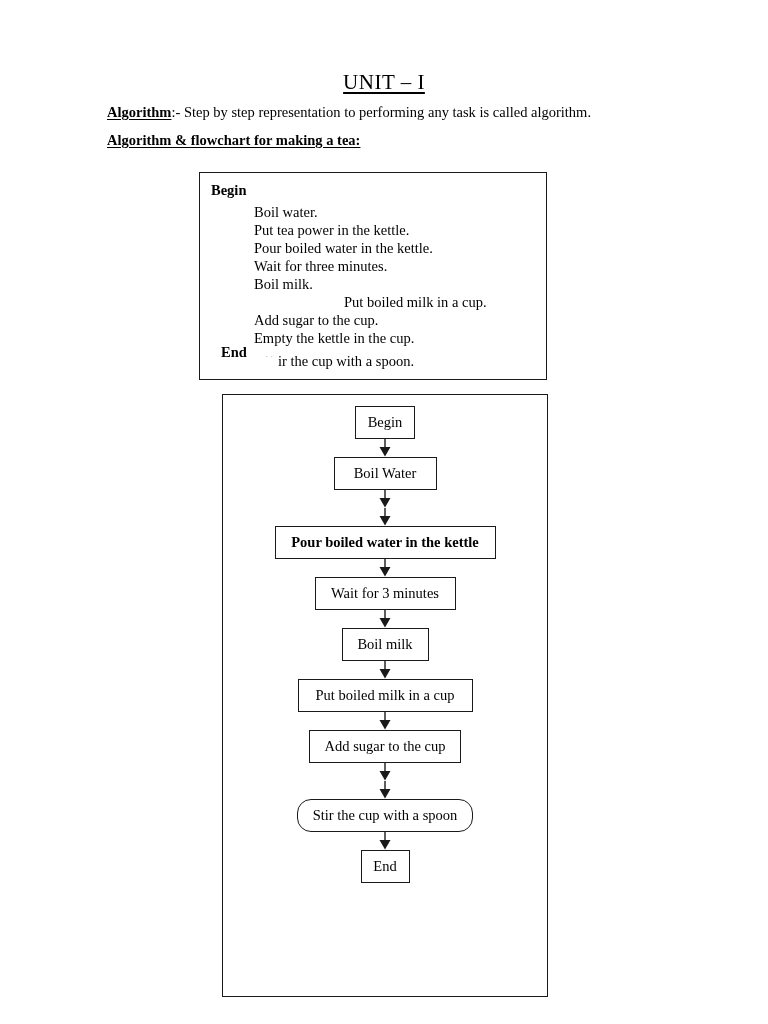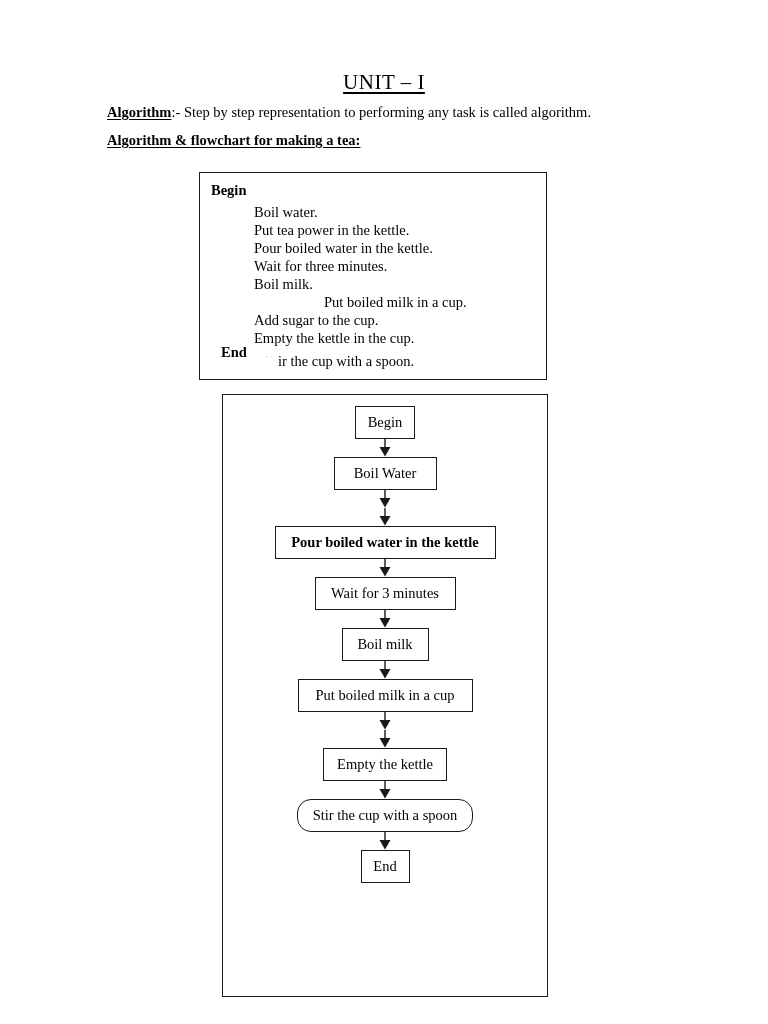--- a/index.html
+++ b/index.html
@@ -152,21 +152,21 @@
 
 <div class="algorithm-box">
   <div class="algo-line algo-begin">Begin</div>
   <div class="algo-line algo-end">End</div>
   <div id="algo-steps-host">
       <div class="algo-line algo-step" style="top: 30px;"><span>Boil water.</span></div>
       <div class="algo-line algo-step" style="top: 48px;"><span>Put tea power in the kettle.</span></div>
       <div class="algo-line algo-step" style="top: 66px;"><span>Pour boiled water in the kettle.</span></div>
       <div class="algo-line algo-step" style="top: 84px;"><span>Wait for three minutes.</span></div>
       <div class="algo-line algo-step" style="top: 102px;"><span>Boil milk.</span></div>
-      <div class="algo-line algo-step-extra" style="top: 120px;"><span>Put boiled milk in a cup.</span></div>
+      <div class="algo-line algo-step-extra" style="top: 120px; margin-left: 20px;"><span>Put boiled milk in a cup.</span></div>
       <div class="algo-line algo-step" style="top: 138px;"><span>Add sugar to the cup.</span></div>
       <div class="algo-line algo-step" style="top: 156px;"><span>Empty the kettle in the cup.</span></div>
       <div class="algo-line algo-step-faded" style="top: 174px;"><span class="ghost">··</span><span> ir the cup with a spoon.</span></div>
     </div>
 </div>
 
 <div class="flowchart-box">
   <div class="flow-stack" id="flow-stack-host">
       <div class="flow-node" style="width: 60px;">
         <span>Begin</span>
@@ -221,28 +221,28 @@
       </div>
       <div class="flow-node" style="width: 175px;">
         <span>Put boiled milk in a cup</span>
       </div>
       <div class="flow-arrow">
         <svg width="14" height="18" viewBox="0 0 14 18">
           <line x1="7" y1="0" x2="7" y2="9" stroke="#1a1a1a" stroke-width="1.4"></line>
           <polygon points="1.5,8 12.5,8 7,17.5" fill="#1a1a1a"></polygon>
         </svg>
       </div>
-      <div class="flow-arrow">
-        <svg width="14" height="18" viewBox="0 0 14 18">
-          <line x1="7" y1="0" x2="7" y2="9" stroke="#1a1a1a" stroke-width="1.4"></line>
-          <polygon points="1.5,8 12.5,8 7,17.5" fill="#1a1a1a"></polygon>
-        </svg>
-      </div>
-      <div class="flow-node" style="width: 124px;">
-        <span>Empty the kettle</span>
+      <div class="flow-node" style="width: 152px;">
+        <span>Add sugar to the cup</span>
+      </div>
+      <div class="flow-arrow">
+        <svg width="14" height="18" viewBox="0 0 14 18">
+          <line x1="7" y1="0" x2="7" y2="9" stroke="#1a1a1a" stroke-width="1.4"></line>
+          <polygon points="1.5,8 12.5,8 7,17.5" fill="#1a1a1a"></polygon>
+        </svg>
       </div>
       <div class="flow-arrow">
         <svg width="14" height="18" viewBox="0 0 14 18">
           <line x1="7" y1="0" x2="7" y2="9" stroke="#1a1a1a" stroke-width="1.4"></line>
           <polygon points="1.5,8 12.5,8 7,17.5" fill="#1a1a1a"></polygon>
         </svg>
       </div>
       <div class="flow-node" style="width: 176px; border-radius: 14px;">
         <span>Stir the cup with a spoon</span>
       </div>

